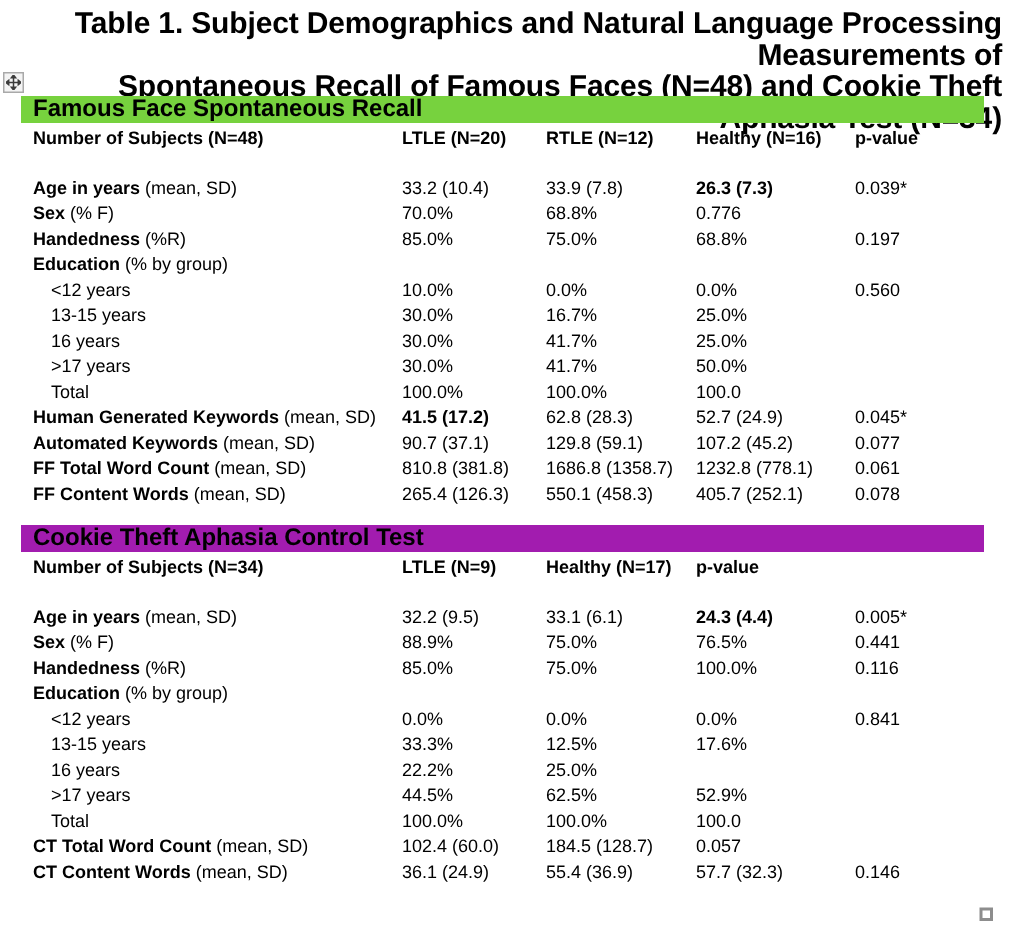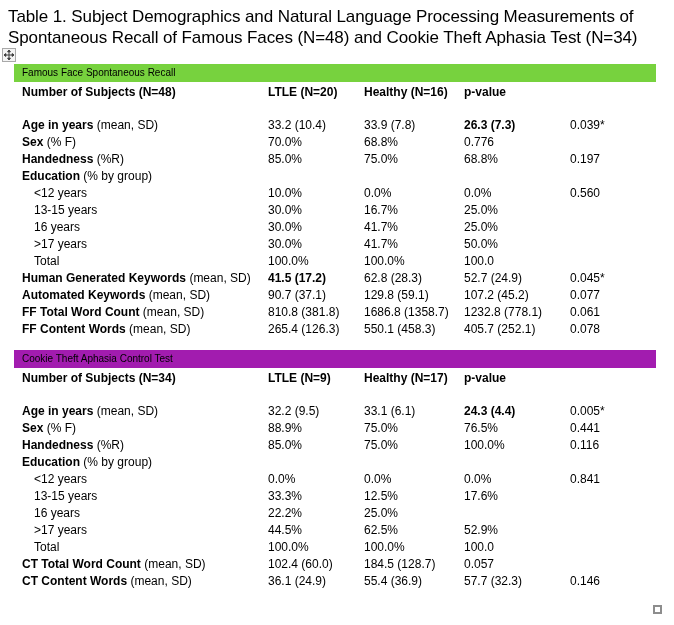--- a/index.html
+++ b/index.html
@@ -7,38 +7,39 @@
     width: 674px; height: 625px;
     background: #ffffff;
     font-family: "Liberation Sans", "DejaVu Sans", sans-serif;
     color: #000;
     overflow: hidden;
   }
   .page { position: relative; width: 674px; height: 625px; }
 
   .title {
     position: absolute; top: 6px; left: 8px; width: 660px;
-    font-size: 17px; font-weight: 400; line-height: 21px;
+    font-size: 20px; font-weight: 700; line-height: 21px;
     letter-spacing: -0.1px;
+    text-align: right;
   }
 
   .move-handle {
     position: absolute; top: 48px; left: 2px;
     width: 14px; height: 14px;
     border: 1px solid #a9a9a9;
     background: #f4f4f4;
     display: flex; align-items: center; justify-content: center;
     cursor: move;
   }
 
   .table-root { position: absolute; top: 64px; left: 14px; width: 642px; }
 
   .band {
     height: 18px; line-height: 18px;
-    font-size: 10px; font-weight: 400;
+    font-size: 16px; font-weight: 700;
     padding-left: 8px;
   }
   .grid-row {
     display: grid;
     grid-template-columns: 254px 96px 100px 106px 1fr;
     font-size: 12px; line-height: 17px;
   }
   .grid-row.header { font-weight: 700; margin-top: 2px; }
   .cell-label { padding-left: 8px; white-space: nowrap; }
   .cell-label.indent { padding-left: 20px; }
@@ -79,20 +80,21 @@
       </g>
     </svg>
   </div>
 
   <div class="table-root" id="table-root">
       <div class="section">
         <div class="band" style="background: rgb(119, 210, 62);">Famous Face Spontaneous Recall</div>
         <div class="grid-row header">
           <div class="cell-label">Number of Subjects (N=48)</div>
           <div class="cell-value">LTLE (N=20)</div>
+          <div class="cell-value">RTLE (N=12)</div>
           <div class="cell-value">Healthy (N=16)</div>
           <div class="cell-value">p-value</div>
         </div>
         <div class="spacer"></div>
         <div class="grid-row">
           <div class="cell-label"><span class="b">Age in years</span><span> (mean, SD)</span></div>
           <div class="cell-value">33.2 (10.4)</div>
           <div class="cell-value">33.9 (7.8)</div>
           <div class="cell-value bold">26.3 (7.3)</div>
           <div class="cell-value">0.039*</div>

